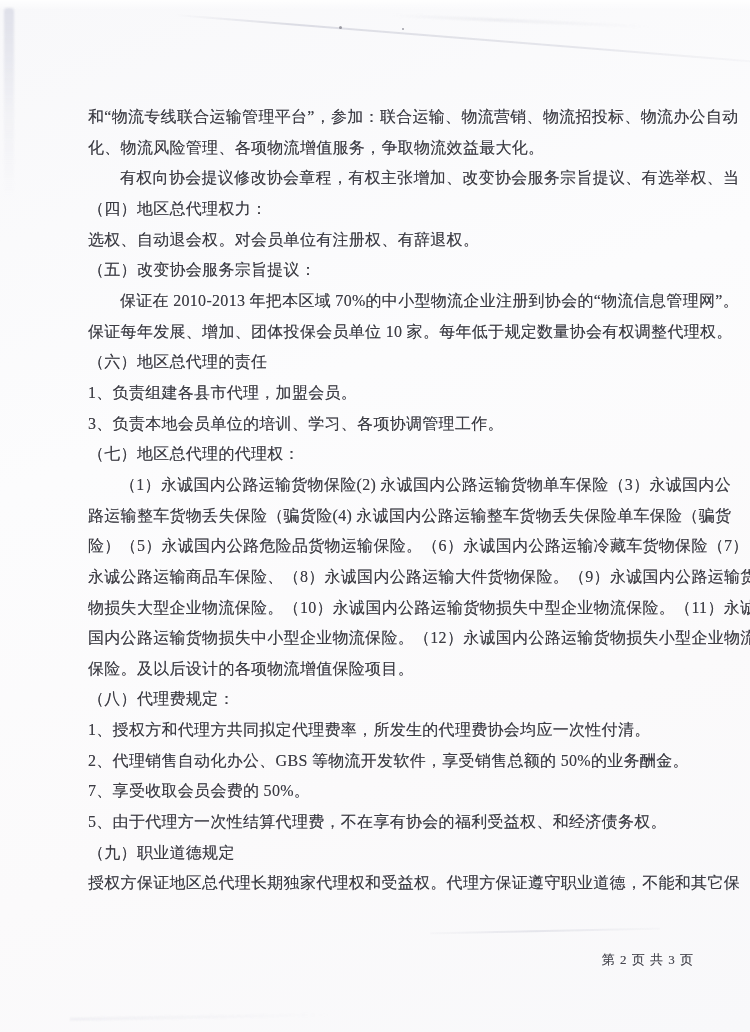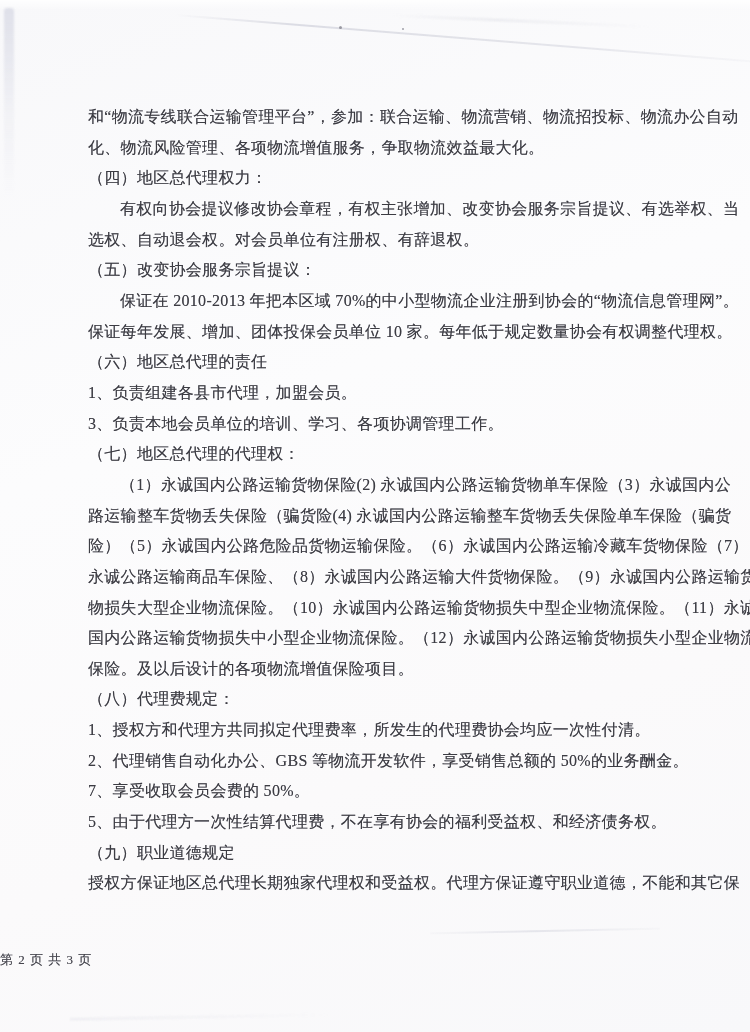--- a/index.html
+++ b/index.html
@@ -85,21 +85,21 @@
     line-height: 30.65px;
     letter-spacing: 0.3px;
     text-shadow: 0 0 0.5px rgba(60,60,72,0.55);
   }
   .doc-line.indent { padding-left: 32px; }
 
   .page-footer {
     position: absolute;
     left: 0; top: 951px;
     width: 694px;
-    text-align: left;
+    text-align: right;
     font-size: 13px;
     letter-spacing: 1px;
     color: #46464e;
     text-shadow: 0 0 0.5px rgba(70,70,82,0.5);
   }
 </style>
 </head>
 <body>
 
 <div class="scan-page">
@@ -110,22 +110,22 @@
   <div class="crease-b"></div>
   <div class="crease-c"></div>
   <div class="crease-d"></div>
   <div class="speck speck-1"></div>
   <div class="speck speck-2"></div>
 
   <div class="doc-body">
 
   <div class="doc-line" style="">和“物流专线联合运输管理平台”，参加：联合运输、物流营销、物流招投标、物流办公自动</div>
       <div class="doc-line" style="">化、物流风险管理、各项物流增值服务，争取物流效益最大化。</div>
+      <div class="doc-line indent" style="">有权向协会提议修改协会章程，有权主张增加、改变协会服务宗旨提议、有选举权、当</div>
       <div class="doc-line" style="">（四）地区总代理权力：</div>
-      <div class="doc-line indent" style="">有权向协会提议修改协会章程，有权主张增加、改变协会服务宗旨提议、有选举权、当</div>
       <div class="doc-line" style="">选权、自动退会权。对会员单位有注册权、有辞退权。</div>
       <div class="doc-line" style="">（五）改变协会服务宗旨提议：</div>
       <div class="doc-line indent" style="">保证在 2010-2013 年把本区域 70%的中小型物流企业注册到协会的“物流信息管理网”。</div>
       <div class="doc-line" style="">保证每年发展、增加、团体投保会员单位 10 家。每年低于规定数量协会有权调整代理权。</div>
       <div class="doc-line" style="">（六）地区总代理的责任</div>
       <div class="doc-line" style="">1、负责组建各县市代理，加盟会员。</div>
       <div class="doc-line" style="">3、负责本地会员单位的培训、学习、各项协调管理工作。</div>
       <div class="doc-line" style="">（七）地区总代理的代理权：</div>
       <div class="doc-line indent" style="">（1）永诚国内公路运输货物保险(2) 永诚国内公路运输货物单车保险（3）永诚国内公</div>
       <div class="doc-line" style="">路运输整车货物丢失保险（骗货险(4) 永诚国内公路运输整车货物丢失保险单车保险（骗货</div>

